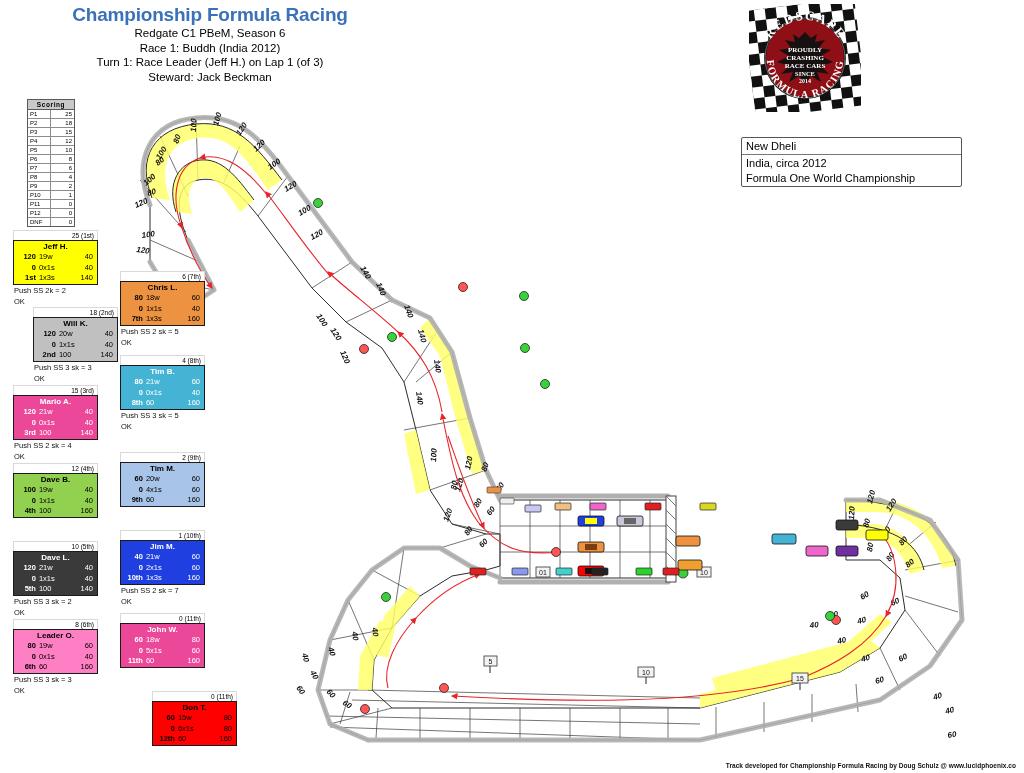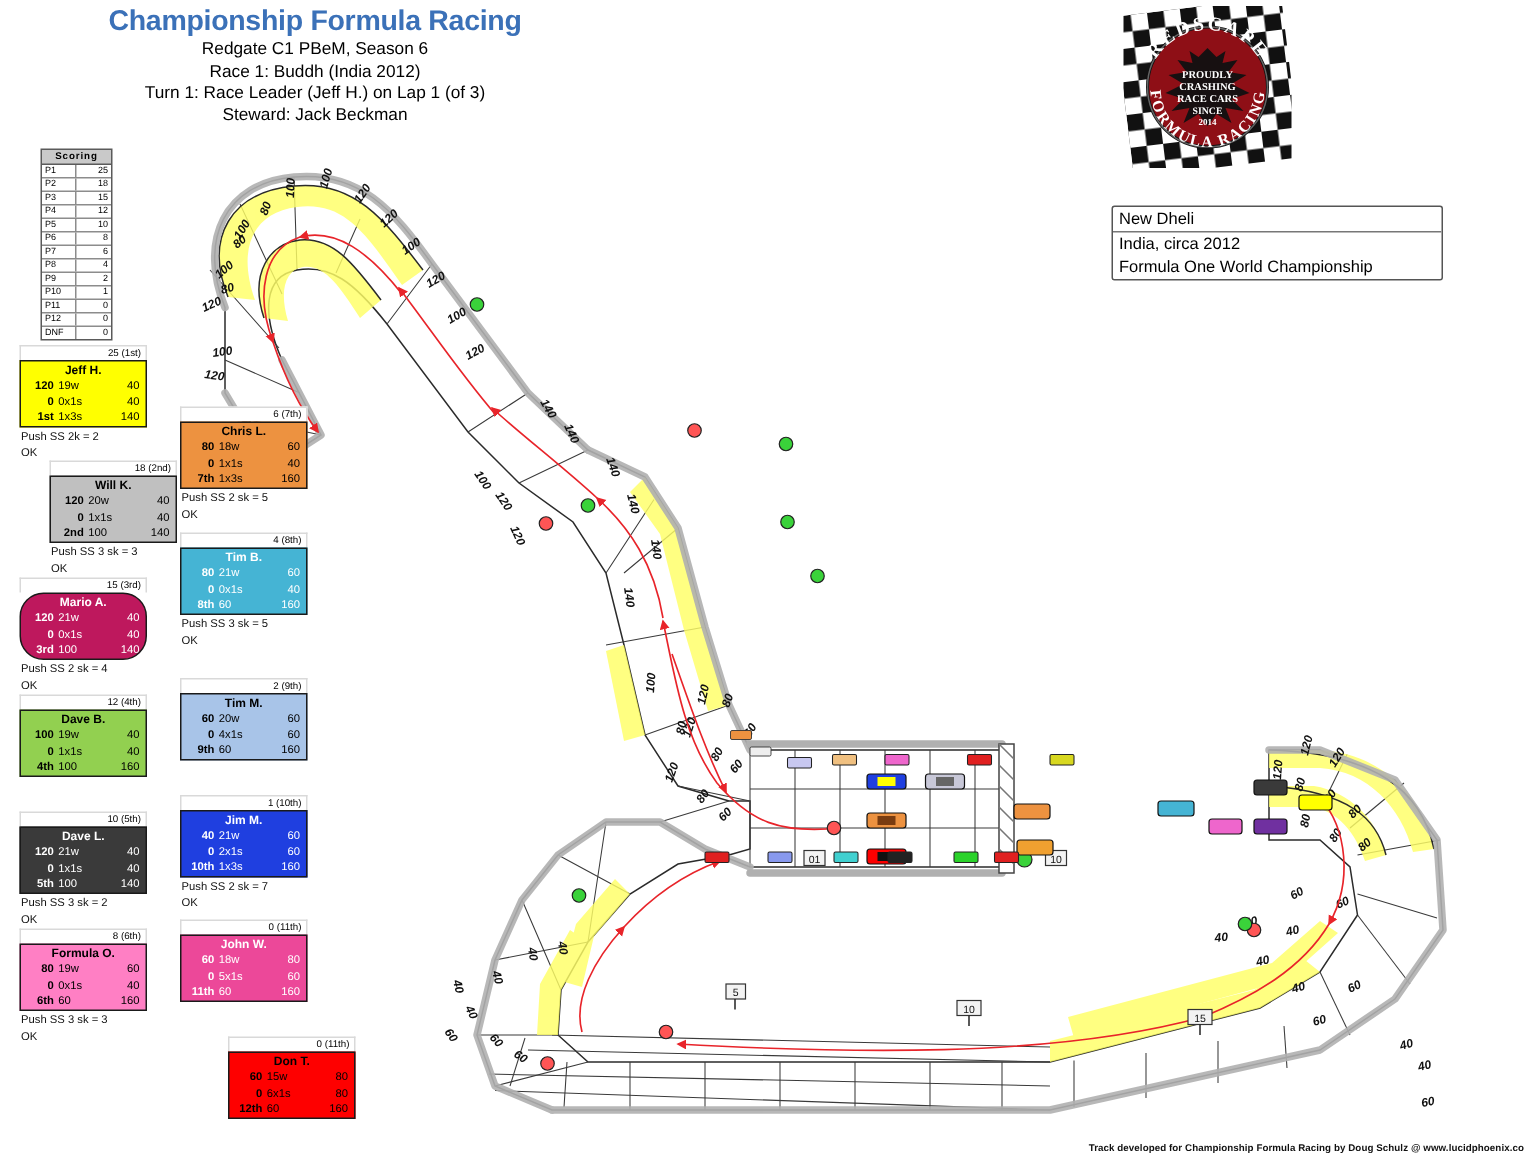--- a/index.html
+++ b/index.html
@@ -502,21 +502,21 @@
             <div class="dc-a">2nd</div>
             <div class="dc-b">100</div>
             <div class="dc-c">140</div>
           </div>
         </div>
         <div class="dc-note">Push SS 3 sk = 3</div>
         <div class="dc-note">OK</div>
       </div>
       <div class="dcard" style="left: 13px; top: 385px;">
         <div class="dc-pts">15 (3rd)</div>
-        <div class="dc-box" style="background: #be185d; color: rgb(255, 255, 255); border-radius: 16px;">
+        <div class="dc-box" style="background: #ec4899; color: rgb(255, 255, 255);">
           <div class="dc-name">Mario A.</div>
           <div class="dc-line">
             <div class="dc-a">120</div>
             <div class="dc-b">21w</div>
             <div class="dc-c">40</div>
           </div>
           <div class="dc-line">
             <div class="dc-a">0</div>
             <div class="dc-b">0x1s</div>
             <div class="dc-c">40</div>
@@ -570,21 +570,21 @@
             <div class="dc-b">100</div>
             <div class="dc-c">140</div>
           </div>
         </div>
         <div class="dc-note">Push SS 3 sk = 2</div>
         <div class="dc-note">OK</div>
       </div>
       <div class="dcard" style="left: 13px; top: 619px;">
         <div class="dc-pts">8 (6th)</div>
         <div class="dc-box" style="background: rgb(255, 127, 196); color: rgb(0, 0, 0);">
-          <div class="dc-name">Formula O.</div>
+          <div class="dc-name">Leader O.</div>
           <div class="dc-line">
             <div class="dc-a">80</div>
             <div class="dc-b">19w</div>
             <div class="dc-c">60</div>
           </div>
           <div class="dc-line">
             <div class="dc-a">0</div>
             <div class="dc-b">0x1s</div>
             <div class="dc-c">40</div>
           </div>

